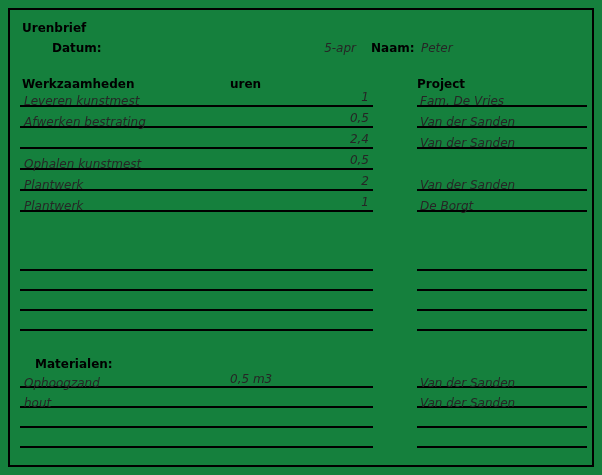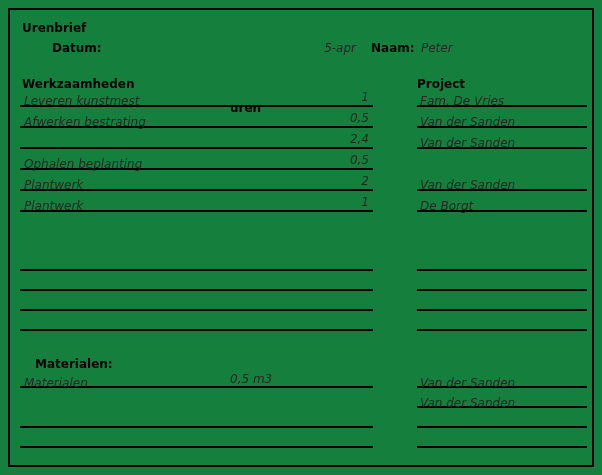--- a/index.html
+++ b/index.html
@@ -74,21 +74,21 @@
 <div class="page">
   <div class="sheet-border"></div>
 
   <div class="abs label" style="left:22px; top:21px;">Urenbrief</div>
   <div class="abs label" style="left:22px; top:41px;margin-left:30px;">Datum:</div>
   <div class="abs hand date-value">5-apr</div>
   <div class="abs label" style="left:371px; top:41px;">Naam:</div>
   <div class="abs hand" style="left:421px; top:41px;">Peter</div>
 
   <div class="abs label" style="left:22px; top:77px;">Werkzaamheden</div>
-  <div class="abs label" style="left:230px; top:77px;margin-top:24px;">uren</div>
+  <div class="abs label" style="left:230px; top:77px;">uren</div>
   <div class="abs label" style="left:417px; top:77px;">Project</div>
 
   <div class="row work-row" style="top:86px;">
     <div class="cell-left">
       <span class="hand">Leveren kunstmest</span>
       <span class="hand hours">1</span>
     </div>
     <div class="cell-right">
       <span class="hand">Fam. De Vries</span>
     </div>
@@ -105,21 +105,21 @@
   <div class="row work-row" style="top:128px;">
     <div class="cell-left">
       <span class="hand hours">2,4</span>
     </div>
     <div class="cell-right">
       <span class="hand">Van der Sanden</span>
     </div>
   </div>
   <div class="row work-row" style="top:149px;">
     <div class="cell-left">
-      <span class="hand">Ophalen beplanting</span>
+      <span class="hand">Ophalen kunstmest</span>
       <span class="hand hours">0,5</span>
     </div>
     <div class="cell-right no-line">
       <span class="hand"></span>
     </div>
   </div>
   <div class="row work-row" style="top:170px;">
     <div class="cell-left">
       <span class="hand">Plantwerk</span>
       <span class="hand hours">2</span>
@@ -169,28 +169,32 @@
     </div>
     <div class="cell-right">
       <span class="hand"></span>
     </div>
   </div>
 
   <div class="abs label" style="left:22px; top:357px;margin-left:13px;">Materialen:</div>
 
   <div class="row blank-row" style="top:368px;">
     <div class="cell-left">
-      <span class="hand">Materialen</span>
+      <span class="hand">Ophoogzand</span>
       <span class="hand qty">0,5 m3</span>
     </div>
     <div class="cell-right">
       <span class="hand">Van der Sanden</span>
     </div>
   </div>
   <div class="row blank-row" style="top:388px;">
+    <div class="cell-left">
+      <span class="hand">hout</span>
+      <span class="hand qty"></span>
+    </div>
     <div class="cell-right">
       <span class="hand">Van der Sanden</span>
     </div>
   </div>
   <div class="row blank-row" style="top:408px;">
     <div class="cell-left">
       <span class="hand"></span>
       <span class="hand qty"></span>
     </div>
     <div class="cell-right">

